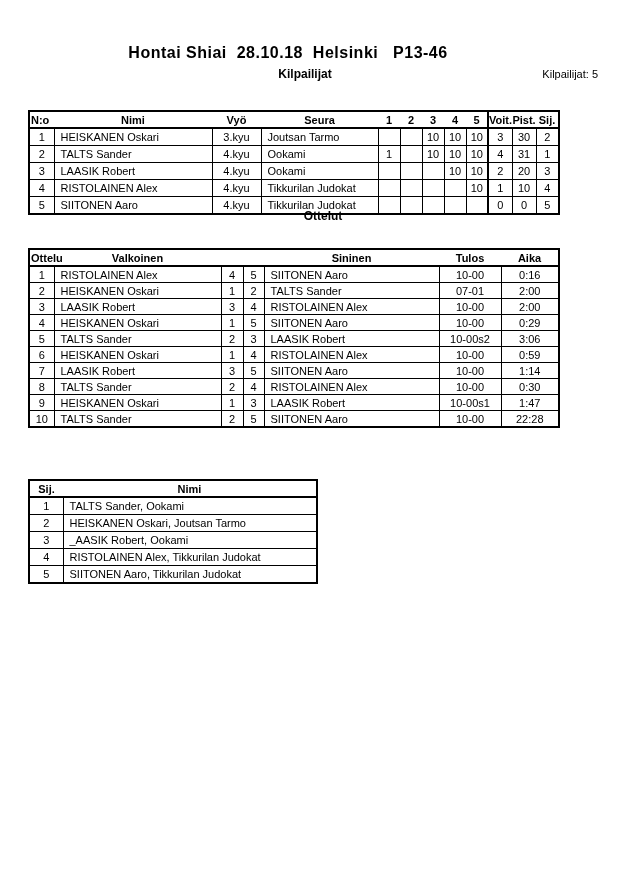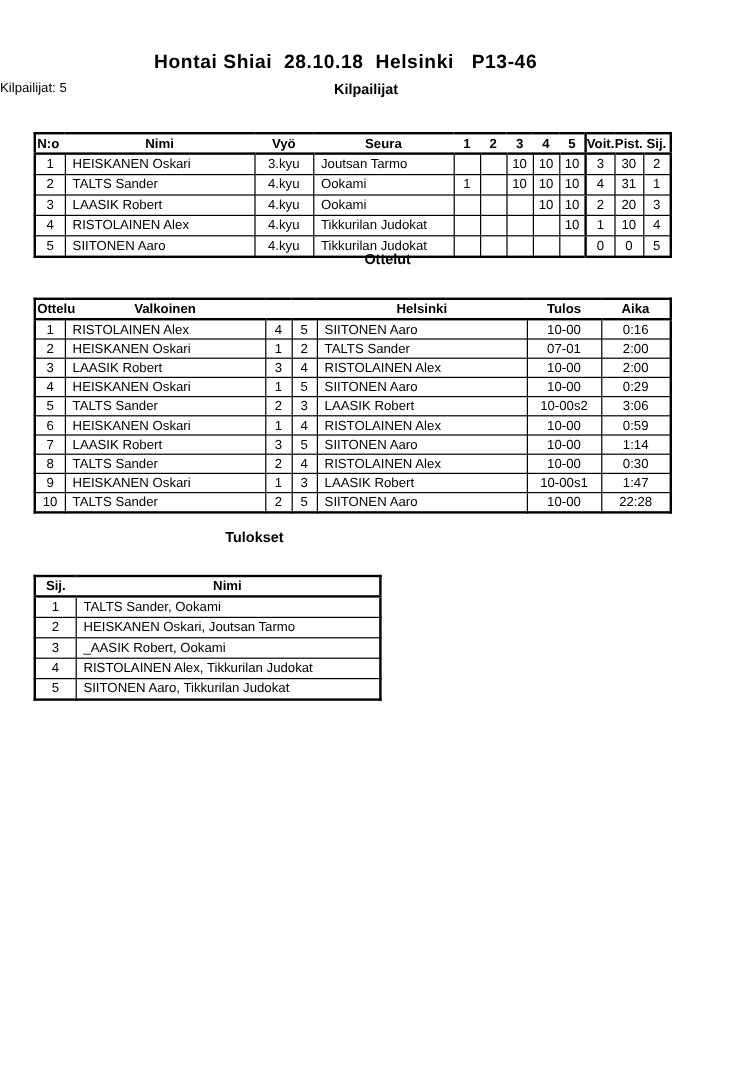--- a/index.html
+++ b/index.html
@@ -11,21 +11,21 @@
     position:absolute;top:44px;left:0;width:576px;text-align:center;
     font-size:16px;font-weight:bold;letter-spacing:0.5px;white-space:nowrap;
   }
   .section-label{
     position:absolute;font-size:12px;font-weight:bold;text-align:center;white-space:nowrap;margin-left:44px;
   }
   #lbl-kilpailijat{top:67px;left:0;width:522px;}
   #lbl-ottelut{top:209px;left:0;width:558px;}
   #lbl-tulokset{top:441px;left:0;width:336px;}
   .count-label{
-    position:absolute;top:68px;left:0;width:598px;text-align:left;font-size:11px;
+    position:absolute;top:68px;left:0;width:598px;text-align:right;font-size:11px;
   }
   table{
     border-collapse:collapse;table-layout:fixed;background:#fff;position:absolute;margin-top:20px;
   }
   table{border:2px solid #000;}
   th{
     font-size:11px;font-weight:bold;padding:0;height:15px;text-align:center;
     border:none;border-bottom:2px solid #000;overflow:visible;white-space:nowrap;
   }
   td{
@@ -164,21 +164,21 @@
       <col style="width:175px">
         <col style="width:62px">
         <col style="width:58px">
     </colgroup>
     <tbody>
         <tr>
       <th class="h-left">Ottelu</th>
       <th>Valkoinen</th>
       <th></th>
       <th></th>
-      <th>Helsinki</th>
+      <th>Sininen</th>
       <th>Tulos</th>
       <th>Aika</th>
     </tr>
     <tr>
       <td>1</td>
       <td class="c-left">RISTOLAINEN Alex</td>
       <td>4</td>
       <td>5</td>
       <td class="c-left">SIITONEN Aaro</td>
       <td>10-00</td>
@@ -261,21 +261,20 @@
       <td class="c-left">TALTS Sander</td>
       <td>2</td>
       <td>5</td>
       <td class="c-left">SIITONEN Aaro</td>
       <td>10-00</td>
       <td>22:28</td>
     </tr>
   </tbody>
     </table>
 
-  <div class="section-label" id="lbl-tulokset">Tulokset</div>
 
   <table id="tbl-tulokset">
     <colgroup>
       <col style="width:34px">
         <col style="width:254px">
     </colgroup>
     <tbody>
         <tr>
       <th>Sij.</th>
       <th>Nimi</th>

